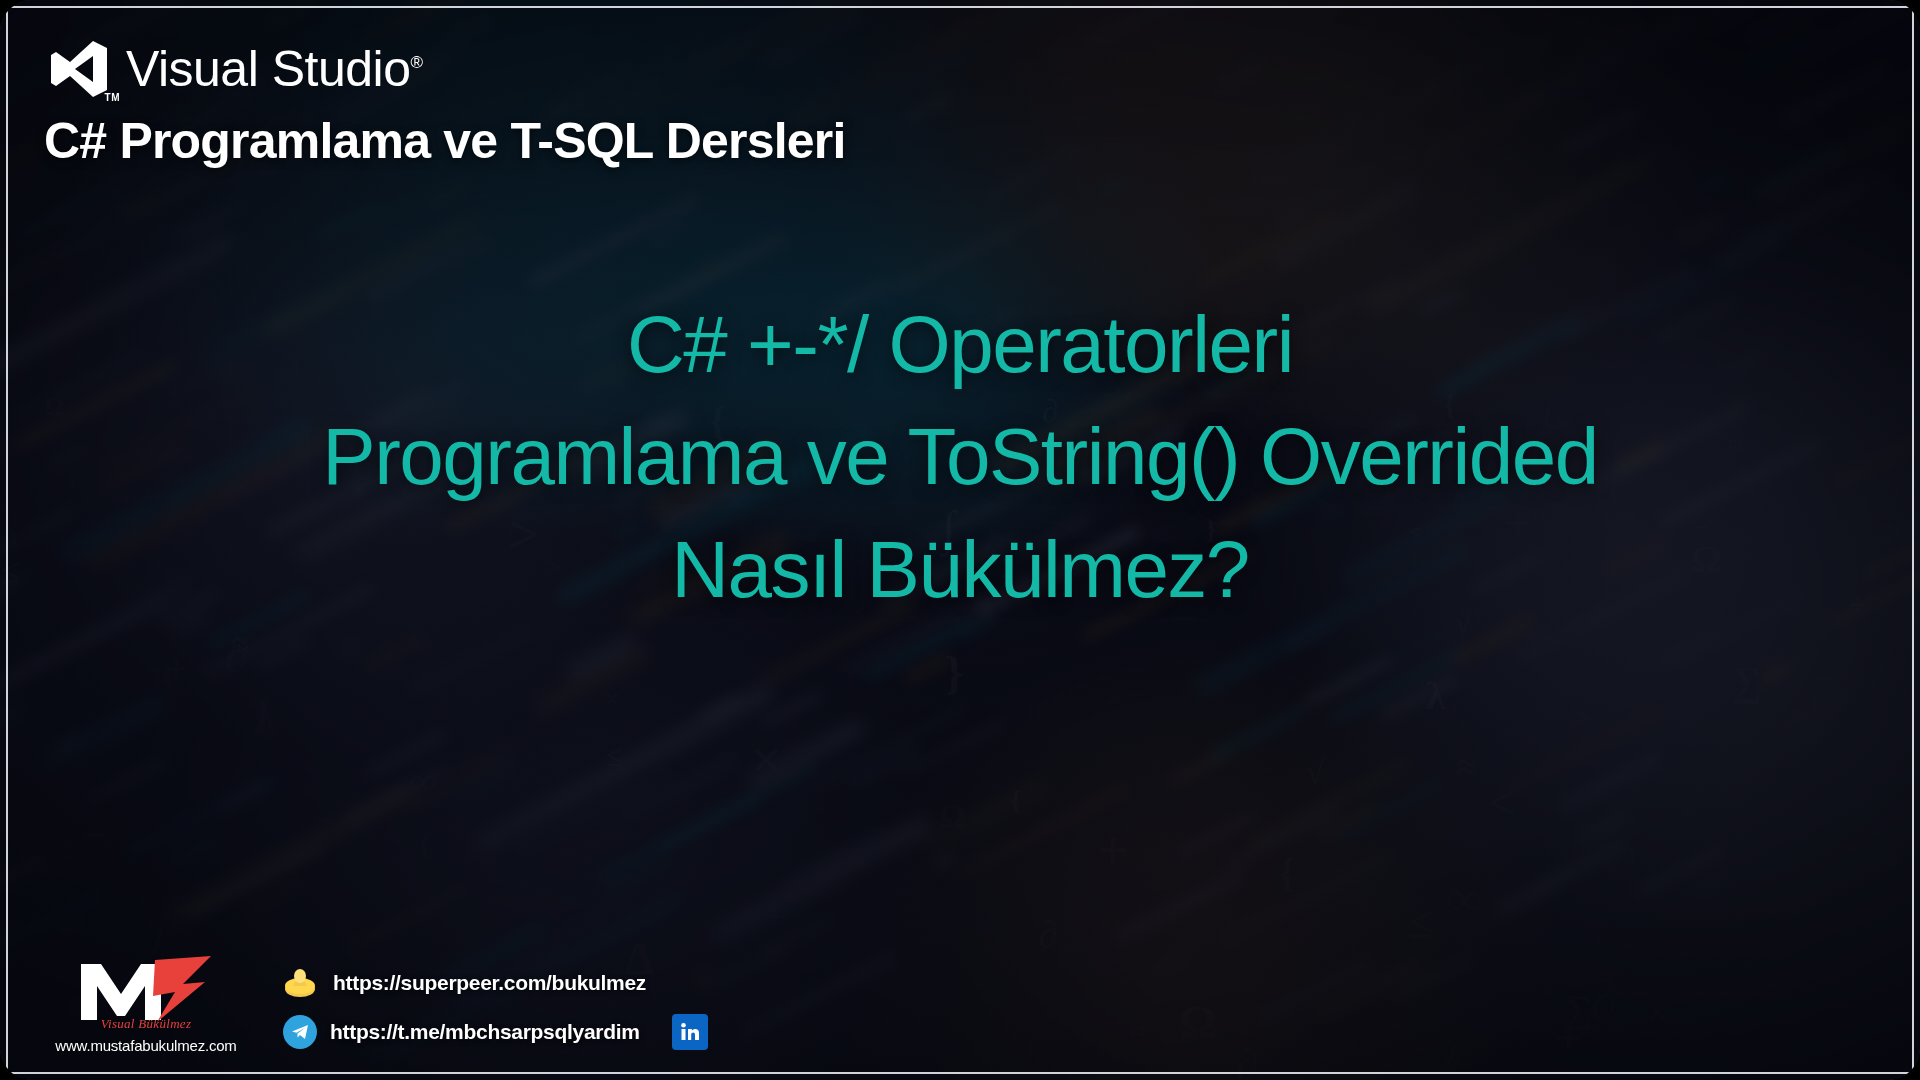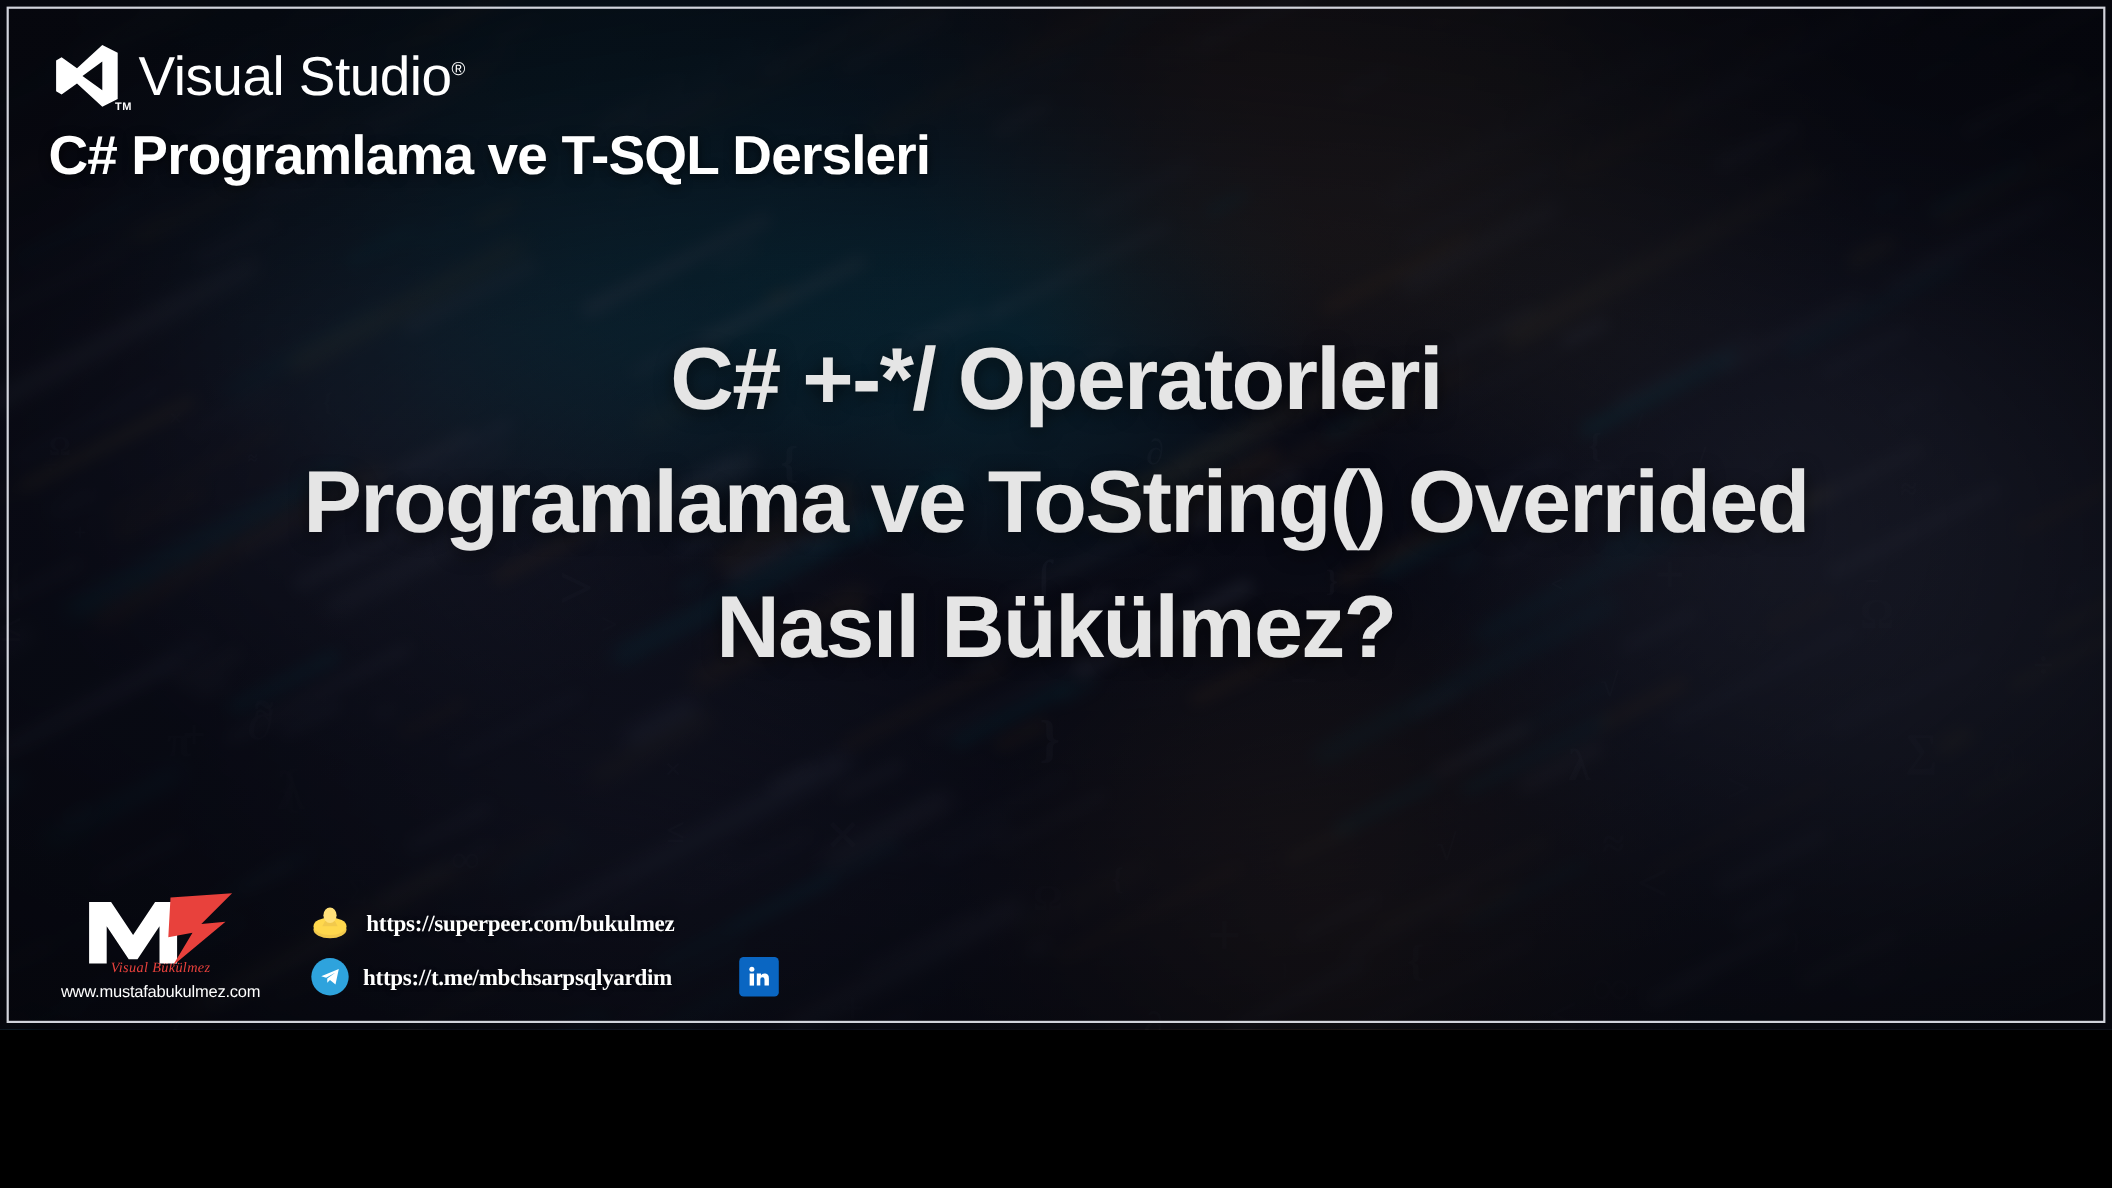--- a/index.html
+++ b/index.html
@@ -1,21 +1,21 @@
 <!DOCTYPE html>
 <html><head>
 <meta charset="utf-8">
 <style>
   * { margin:0; padding:0; box-sizing:border-box; }
   html,body { width:1920px; height:1080px; overflow:hidden; background:#000; }
   body { font-family:"Liberation Sans", sans-serif; }
 
   .slide {
-    position:relative; width:1920px; height:936px;
-    background:#0d0f1c; overflow:hidden;
+    position:relative; width:1920px; height:1080px;
+    background:#0d0f1c; overflow:hidden;border-radius:32px;
   }
 
   
   .bg { position:absolute; inset:0; overflow:hidden; }
   .bg-base {
     position:absolute; inset:-60px;
     background:
       radial-gradient(circle at 27% 10%, rgba(0,176,200,.50) 0 3%, transparent 26%),
       radial-gradient(circle at 36% 20%, rgba(0,150,180,.40) 0 3%, transparent 24%),
       radial-gradient(circle at 58% 8%,  rgba(225,150,60,.40) 0 3%, transparent 22%),
@@ -77,21 +77,21 @@
     letter-spacing:-.8px; white-space:nowrap;
     text-shadow:0 2px 10px rgba(0,0,0,.65);
   }
 
   
   .title {
     position:absolute; left:0; right:0; top:300px; z-index:20;
     text-align:center; padding:0 40px;
   }
   .title-line {
-    color:#e5e5e5; font-weight:700; letter-spacing:-1.5px;
+    color:#14b8a6; font-weight:400; letter-spacing:-1.5px;
     line-height:1.13; text-shadow:0 3px 16px rgba(0,0,0,.6);
     white-space:nowrap;
   }
   .tl-1 { font-size:80px; margin-bottom:22px; }
   .tl-2 { font-size:80px; margin-bottom:22px; }
   .tl-3 { font-size:80px; }
 
   
   .footer {
     position:absolute; left:0; bottom:26px; right:0; z-index:25;
@@ -103,21 +103,21 @@
   .brand-sig {
     font-size:13px; color:#e8413c; font-family:"Liberation Serif", serif;
     font-style:italic; margin-top:-10px; letter-spacing:.3px;
   }
   .brand-site {
     font-size:15px; color:#ffffff; margin-top:5px; letter-spacing:-.2px;
     white-space:nowrap;
   }
 
   .links { display:flex; flex-direction:column; gap:14px; padding-bottom:4px; }
-  .link-row { display:flex; align-items:center; gap:60px;font-family:Liberation Serif, serif; }
+  .link-row { display:flex; align-items:center; gap:60px; }
   .link {
     display:flex; align-items:center; gap:13px;
   }
   .link-icon {
     width:40px; height:34px; flex:0 0 40px;
     display:flex; align-items:center; justify-content:center;
     border-radius:6px;
   }
   .link-text {
     font-size:21px; font-weight:700; color:#ffffff;

